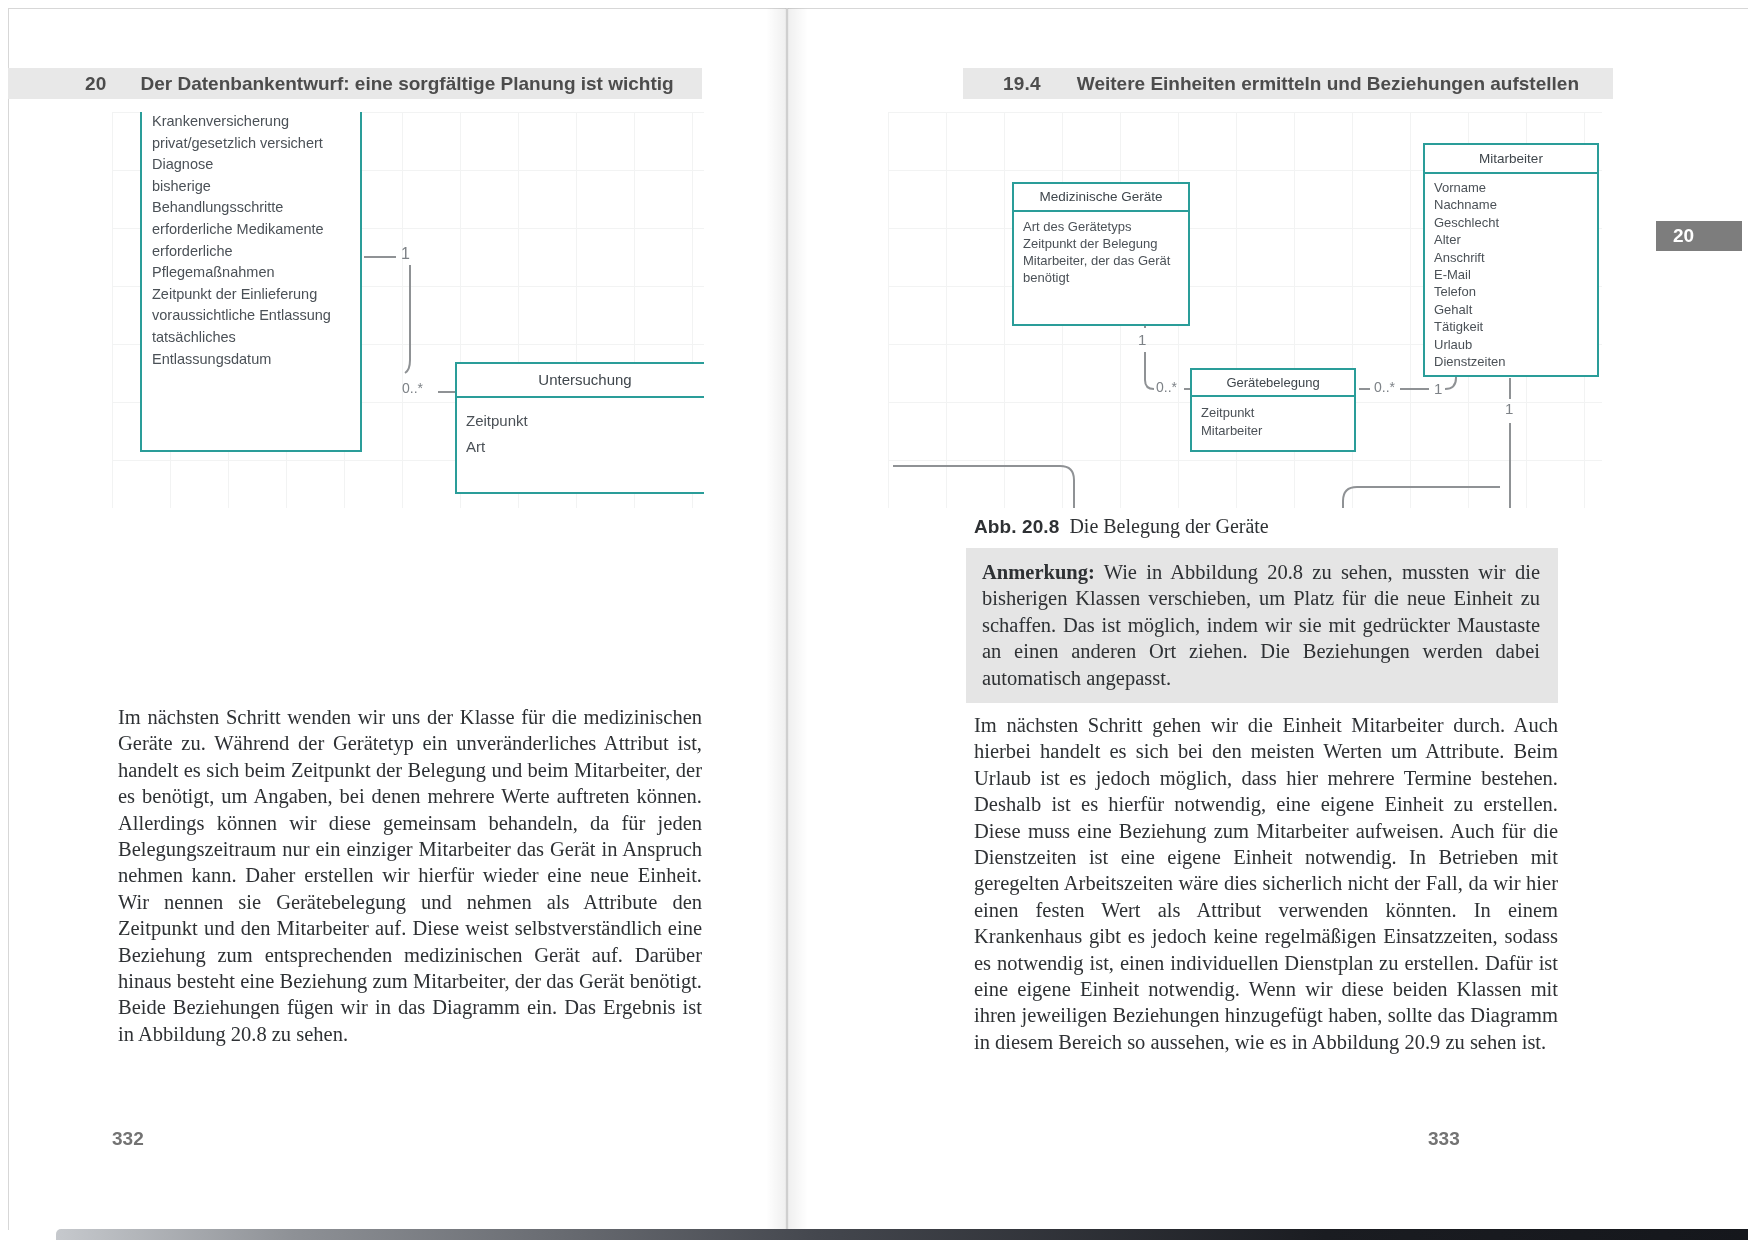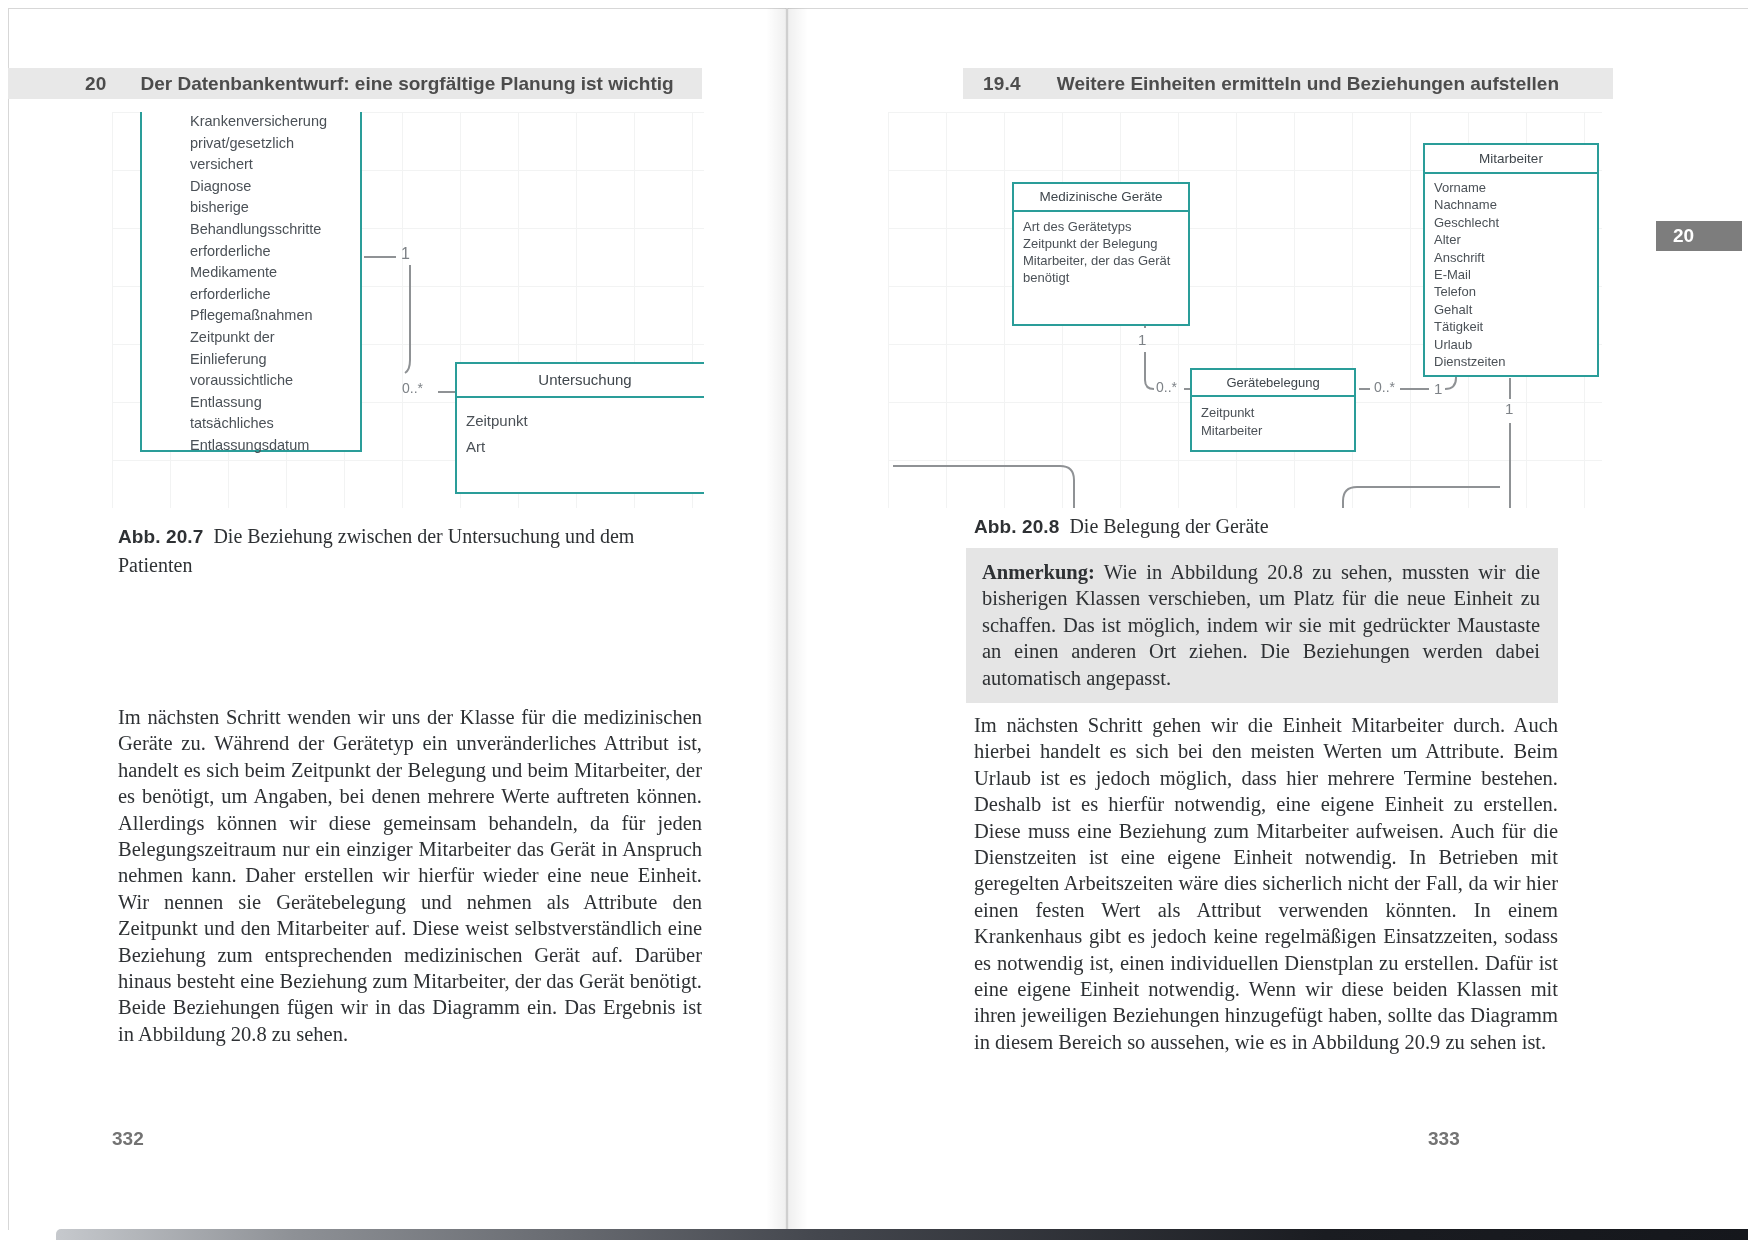--- a/index.html
+++ b/index.html
@@ -13,41 +13,41 @@
   .gutter-line{position:absolute;left:786px;top:8px;width:2px;bottom:11px;background:#cfcfcf;}
   .bottom-bar{position:absolute;left:56px;right:0;top:1229px;height:11px;border-top-left-radius:5px;
           background:linear-gradient(90deg,#c6c9cd 0%,#8e9196 14%,#44474e 45%,#1a1c21 75%,#15171c 100%);}
 
   
   .hbar{position:absolute;top:68px;height:31px;background:#e8e8e8;color:#4c4c4c;
         display:flex;align-items:center;font-weight:bold;font-size:19px;}
   .hbar .num{letter-spacing:.2px;}
   .hbar-left{left:8px;width:694px;padding-left:77px;box-sizing:border-box;}
   .hbar-left .title{margin-left:34px;}
-  .hbar-right{left:963px;width:650px;justify-content:flex-end;padding-right:54px;box-sizing:border-box;}
+  .hbar-right{left:963px;width:650px;justify-content:flex-end;padding-right:34px;box-sizing:border-box;}
   .hbar-right .title{margin-left:36px;}
 
   .chapter-tab{position:absolute;left:1656px;top:221px;width:86px;height:30px;background:#7d7d7d;
         color:#fff;font-weight:bold;font-size:19px;display:flex;align-items:center;padding-left:17px;box-sizing:border-box;}
 
   
   .figure{position:absolute;overflow:hidden;
      background-image:repeating-linear-gradient(to right,#f2f3f3 0 1px,transparent 1px 58px),
                       repeating-linear-gradient(to bottom,#f2f3f3 0 1px,transparent 1px 58px);}
   .fig-left{left:112px;top:112px;width:592px;height:396px;}
   .fig-right{left:888px;top:112px;width:714px;height:396px;}
   .uml{position:absolute;border:2px solid #2a9d99;background:#fff;color:#4b5157;box-sizing:border-box;}
   .uml .ttl{text-align:center;border-bottom:2px solid #2a9d99;color:#3f464c;}
   .uml .attrs{padding:6px 9px 0 9px;}
   .uml .attrs div{white-space:normal;}
   .conn{position:absolute;left:0;top:0;}
   .mult{position:absolute;color:#7d8287;font-size:14px;background:transparent;}
 
   
-  .box-patient{left:28px;top:-12px;width:222px;height:352px;font-size:14.5px;padding-left:38px;}
+  .box-patient{left:28px;top:-12px;width:222px;height:352px;font-size:14.5px;}
   .box-patient .attrs{padding:9px 8px 0 10px;line-height:21.6px;}
   .box-unters{left:343px;top:250px;width:260px;height:132px;font-size:15px;}
   .box-unters .ttl{line-height:32px;height:32px;font-size:15px;}
   .box-unters .attrs{line-height:26px;font-size:15px;padding-top:10px;}
 
   
   .box-med{left:124px;top:70px;width:178px;height:144px;font-size:13px;}
   .box-med .ttl{line-height:26px;height:26px;font-size:13.5px;}
   .box-med .attrs{line-height:17px;}
   .box-gb{left:302px;top:256px;width:166px;height:84px;font-size:13px;}
@@ -113,23 +113,20 @@
 
     <div class="uml box-unters">
       <div class="ttl">Untersuchung</div>
       <div class="attrs">
         <div>Zeitpunkt</div>
         <div>Art</div>
       </div>
     </div>
   </div>
 
-  <div class="caption" style="left:118px;top:522px;width:584px;">
-    <b>Abb. 20.7</b>&nbsp;&nbsp;<span>Die Beziehung zwischen der Untersuchung und dem Patienten</span>
-  </div>
 
   <p class="bodytext" style="left:118px;top:704px;margin:0;">Im nächsten Schritt wenden wir uns der Klasse für die medizinischen Geräte zu. Während der Gerätetyp ein unveränderliches Attribut ist, handelt es sich beim Zeitpunkt der Belegung und beim Mitarbeiter, der es benötigt, um Angaben, bei denen mehrere Werte auftreten können. Allerdings können wir diese gemeinsam behandeln, da für jeden Belegungszeitraum nur ein einziger Mitarbeiter das Gerät in Anspruch nehmen kann. Daher erstellen wir hierfür wieder eine neue Einheit. Wir nennen sie Gerätebelegung und nehmen als Attribute den Zeitpunkt und den Mitarbeiter auf. Diese weist selbstverständlich eine Beziehung zum entsprechenden medizinischen Gerät auf. Darüber hinaus besteht eine Beziehung zum Mitarbeiter, der das Gerät benötigt. Beide Beziehungen fügen wir in das Diagramm ein. Das Ergebnis ist in Abbildung 20.8 zu sehen.</p>
 
   <div class="pagenum" style="left:112px;">332</div>
 
   <div class="hbar hbar-right">
     <span class="num">19.4</span>
     <span class="title">Weitere Einheiten ermitteln und Beziehungen aufstellen</span>
   </div>
 

